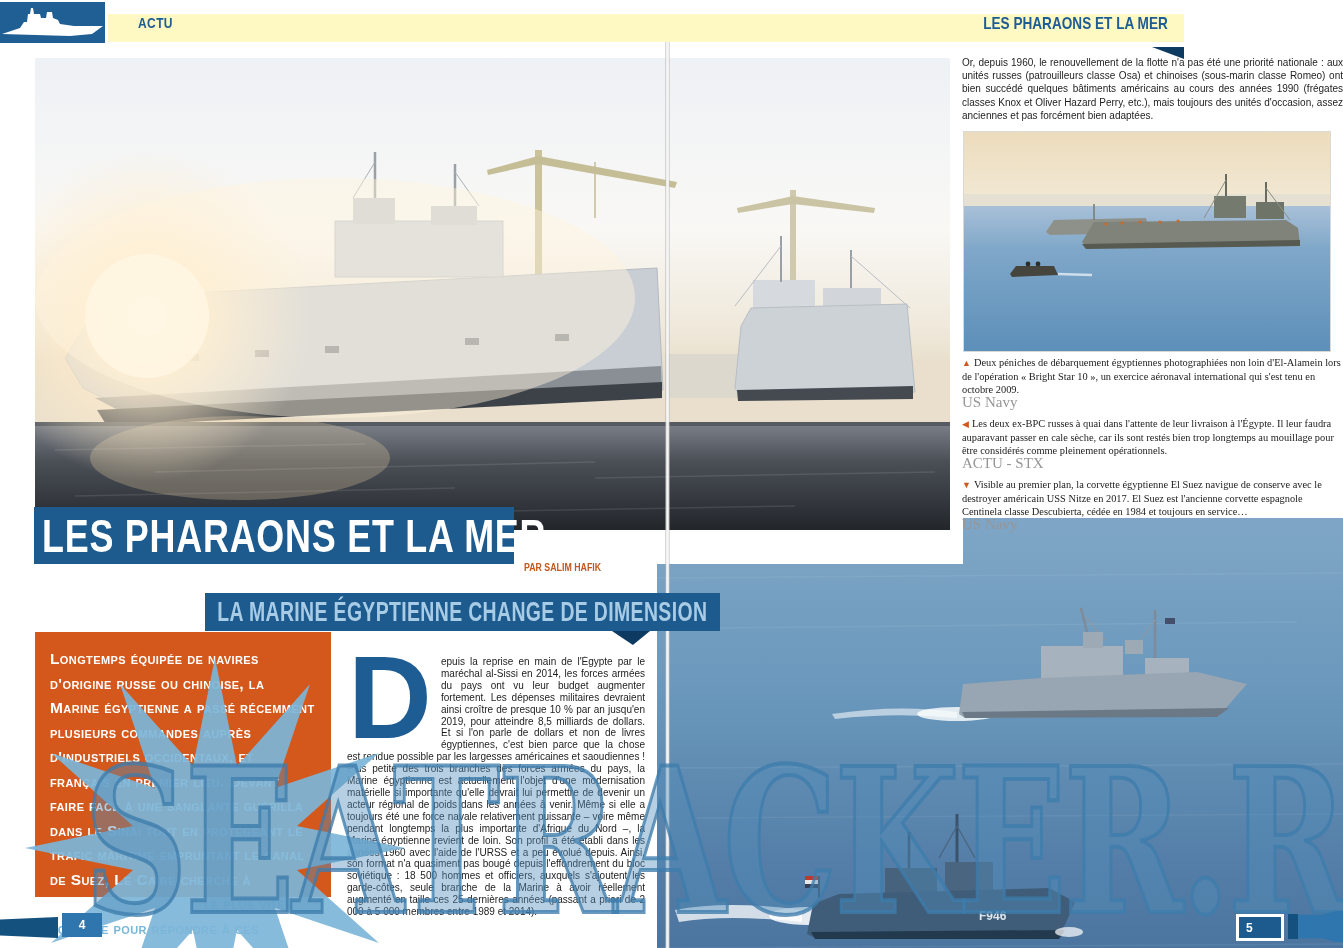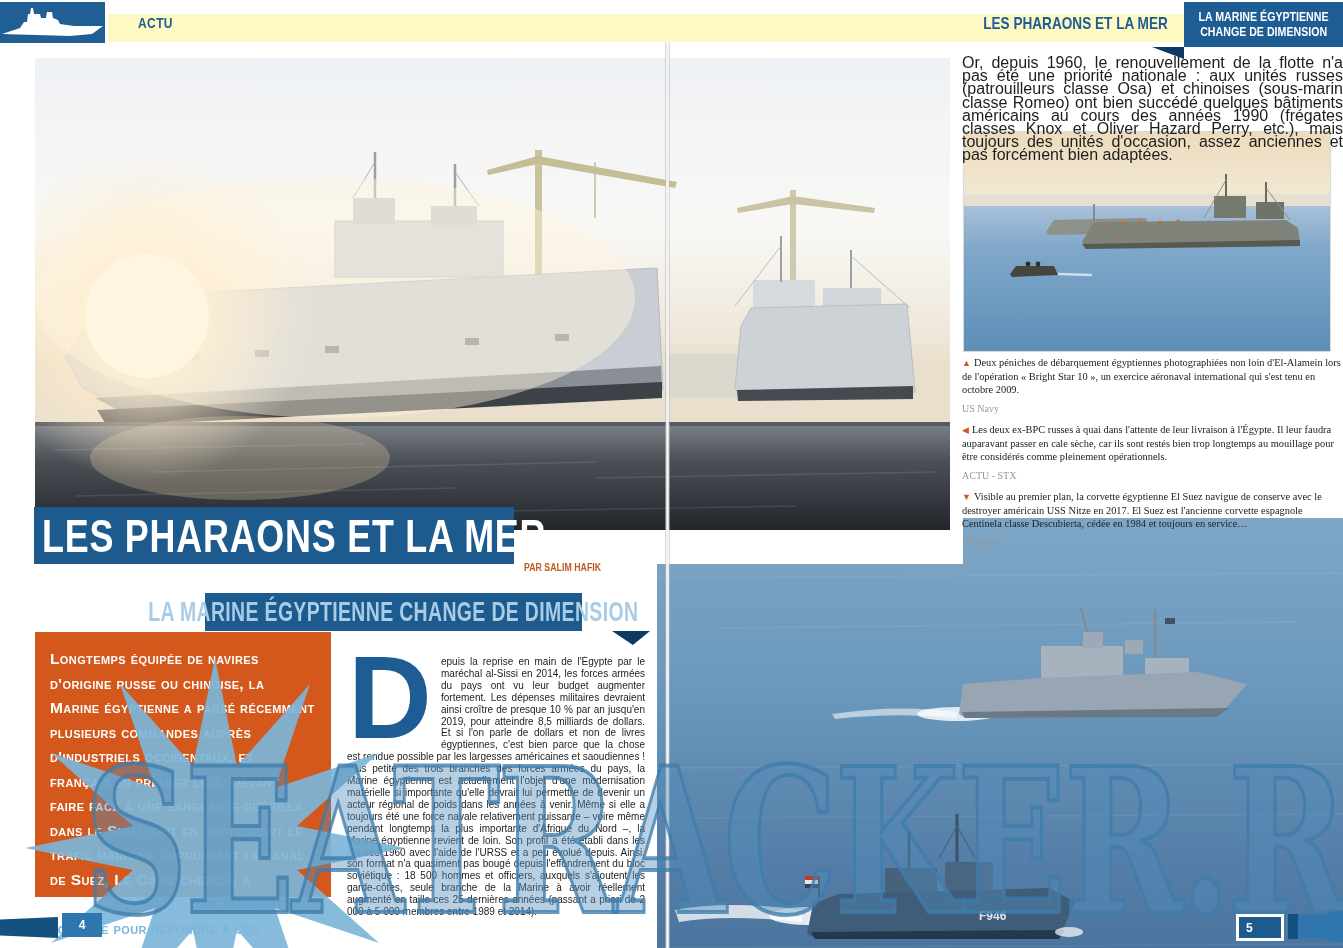--- a/index.html
+++ b/index.html
@@ -28,46 +28,46 @@
   .notch{left:657px;top:497px;width:306px;height:67px;background:#fff;z-index:4;}
 
   .gutter{left:665px;top:42px;width:5px;height:906px;z-index:20;
           background:linear-gradient(to right,rgba(110,110,110,.35),#f6f6f6 35%,#f6f6f6 65%,rgba(110,110,110,.30));}
 
   
   .title-box{left:34px;top:507px;width:480px;height:57px;background:#1d5b8e;z-index:30;
              display:flex;align-items:center;padding-left:8px;box-sizing:border-box;}
   .title-box span{font-weight:bold;font-size:46px;color:#ffffff;transform:scaleX(.78);transform-origin:0 50%;display:inline-block;white-space:nowrap;letter-spacing:1px;}
   .byline{left:524px;top:561px;z-index:30;font-weight:bold;font-size:11px;color:#c2591d;}
-  .subtitle-box{left:205px;top:593px;width:377px;height:38px;background:#1d5b8e;z-index:30;
+  .subtitle-box{left:205px;top:593px;width:515px;height:38px;background:#1d5b8e;z-index:30;
                 display:flex;align-items:center;justify-content:center;}
   .subtitle-box span{font-weight:bold;font-size:27px;color:#a9cce6;letter-spacing:.5px;}
   .subtitle-fold{left:612px;top:631px;width:38px;height:14px;background:#0d3a61;
                  clip-path:polygon(0 0,100% 0,55% 100%);z-index:30;}
 
   
   .intro-box{left:35px;top:632px;width:296px;height:265px;background:#d4581c;z-index:8;
              padding:15px 15px;box-sizing:border-box;}
   .intro-box .t{font-weight:bold;font-variant:small-caps;font-size:15.5px;line-height:24.5px;letter-spacing:.4px;}
   .intro-white{color:#ffffff;}
   .intro-blue{color:#79b7d8;}
 
   
   .article{left:347px;top:656px;width:298px;height:268px;z-index:8;
            font-size:10px;line-height:11.9px;text-align:justify;color:#1d1d1d;overflow:hidden;}
   .dropcap{float:left;width:86px;height:84px;line-height:80px;font-size:116px;font-weight:bold;color:#1e5c94;
            text-align:center;margin:2px 8px 0 0;}
 
   
   .lead{left:962px;top:56px;width:381px;height:72px;z-index:8;
-        font-size:16px;line-height:13.2px;text-align:justify;color:#1d1d1d;}
+        font-size:10px;line-height:13.2px;text-align:justify;color:#1d1d1d;}
   .captions{left:962px;top:356px;width:381px;z-index:8;}
   .cap{font-size:10.4px;line-height:13px;color:#222;text-align:left;margin-bottom:9px;font-family:Liberation Serif, serif;}
   .cap .arr{color:#d4581c;font-size:9px;margin-right:3px;}
-  .credit{font-size:10px;color:#969696;line-height:11px;margin-top:7px;}
+  .credit{font-size:15px;color:#969696;line-height:11px;margin-top:1px;}
 
   
   .wm{z-index:40;pointer-events:none;}
   .wm-text{left:84px;top:742px;font-family:"DejaVu Serif",serif;font-weight:bold;font-size:200px;line-height:200px;
            color:rgba(80,140,186,.42);-webkit-text-stroke:4px rgba(62,124,172,.78);
            transform:scaleX(.72);transform-origin:0 0;white-space:nowrap;letter-spacing:-4px;}
   .wm-star{left:25px;top:658px;width:380px;height:380px;opacity:.92;}
 
   
   .tab4-ribbon{left:0;top:917px;width:58px;height:21px;background:#14517f;z-index:45;
@@ -86,24 +86,20 @@
 <div id="canvas">
 
   <div class="abs logo-box">
     <svg width="105" height="41" viewBox="0 0 105 41">
       <path d="M2 32 L14 28 L20 26 L24 20 L27 20 L28 12 L30 12 L31 6 L33 6 L34 12 L40 12 L41 16 L46 16 L47 10 L52 10 L53 16 L58 18 L60 22 L74 24 L103 24 L92 32 L70 34 Z" fill="#ffffff"></path>
     </svg>
   </div>
   <div class="abs hdr-bar">
     <span class="hdr-txt cond">ACTU</span>
     <span class="hdr-txt2 cond" style="transform-origin:100% 50%;">LES PHARAONS ET LA MER</span>
-  </div>
-  <div class="abs badge">
-    <div class="cond" style="transform-origin:50% 50%;transform:scaleX(.85);">LA MARINE ÉGYPTIENNE</div>
-    <div class="cond" style="transform-origin:50% 50%;transform:scaleX(.85);">CHANGE DE DIMENSION</div>
   </div>
   <div class="abs badge-fold"></div>
 
   <div class="abs photo-left">
     <svg width="915" height="472" viewBox="0 0 915 472" preserveAspectRatio="none">
       <defs>
         <linearGradient id="sky" x1="0" y1="0" x2="0" y2="1">
           <stop offset="0" stop-color="#eef1f5"></stop>
             <stop offset=".45" stop-color="#f9f8f5"></stop>
           <stop offset=".72" stop-color="#efe8da"></stop>

